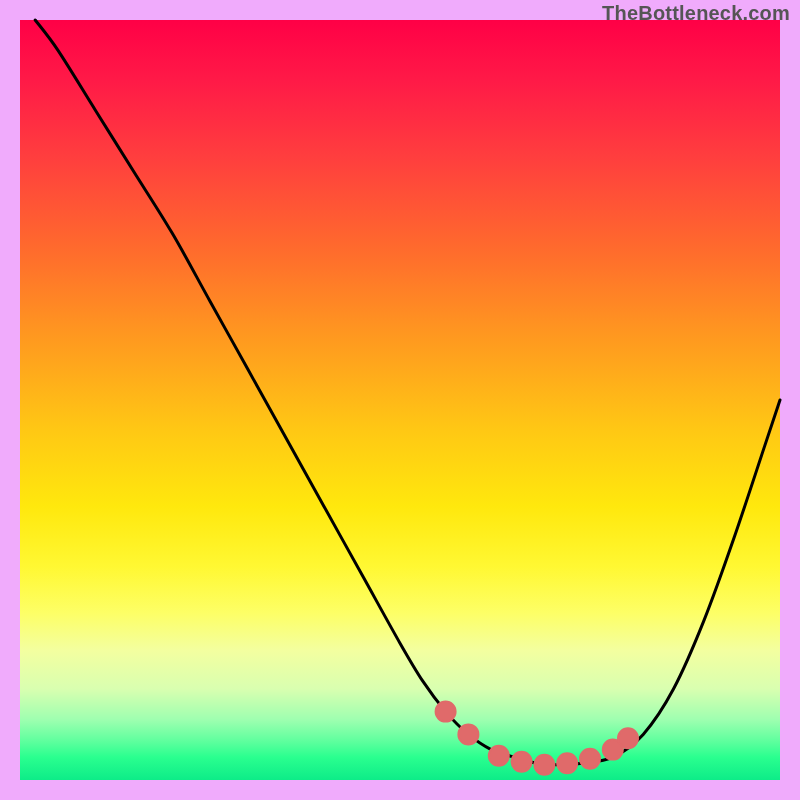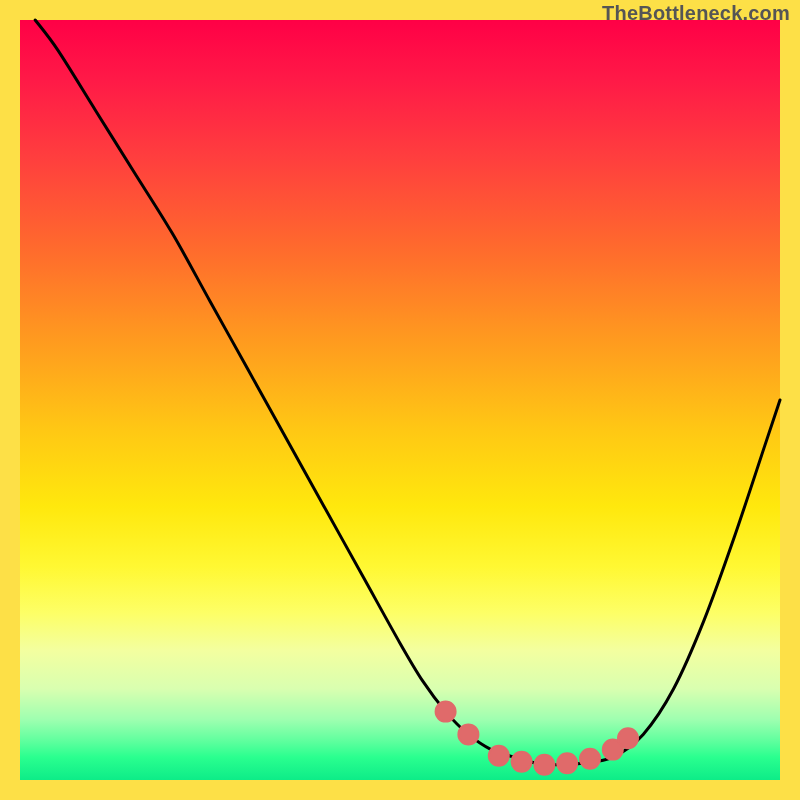--- a/index.html
+++ b/index.html
@@ -9,21 +9,21 @@
     height: 800px;
     background: #000;
     overflow: hidden;
   }
   .frame {
     position: absolute;
     left: 0;
     top: 0;
     width: 800px;
     height: 800px;
-    background: #fde047;
+    background: #f0abfc;
   }
   .plot-area {
     position: absolute;
     left: 20px;
     top: 20px;
     width: 760px;
     height: 760px;
     
     background: linear-gradient(to bottom,
       #ff0046 0%,

